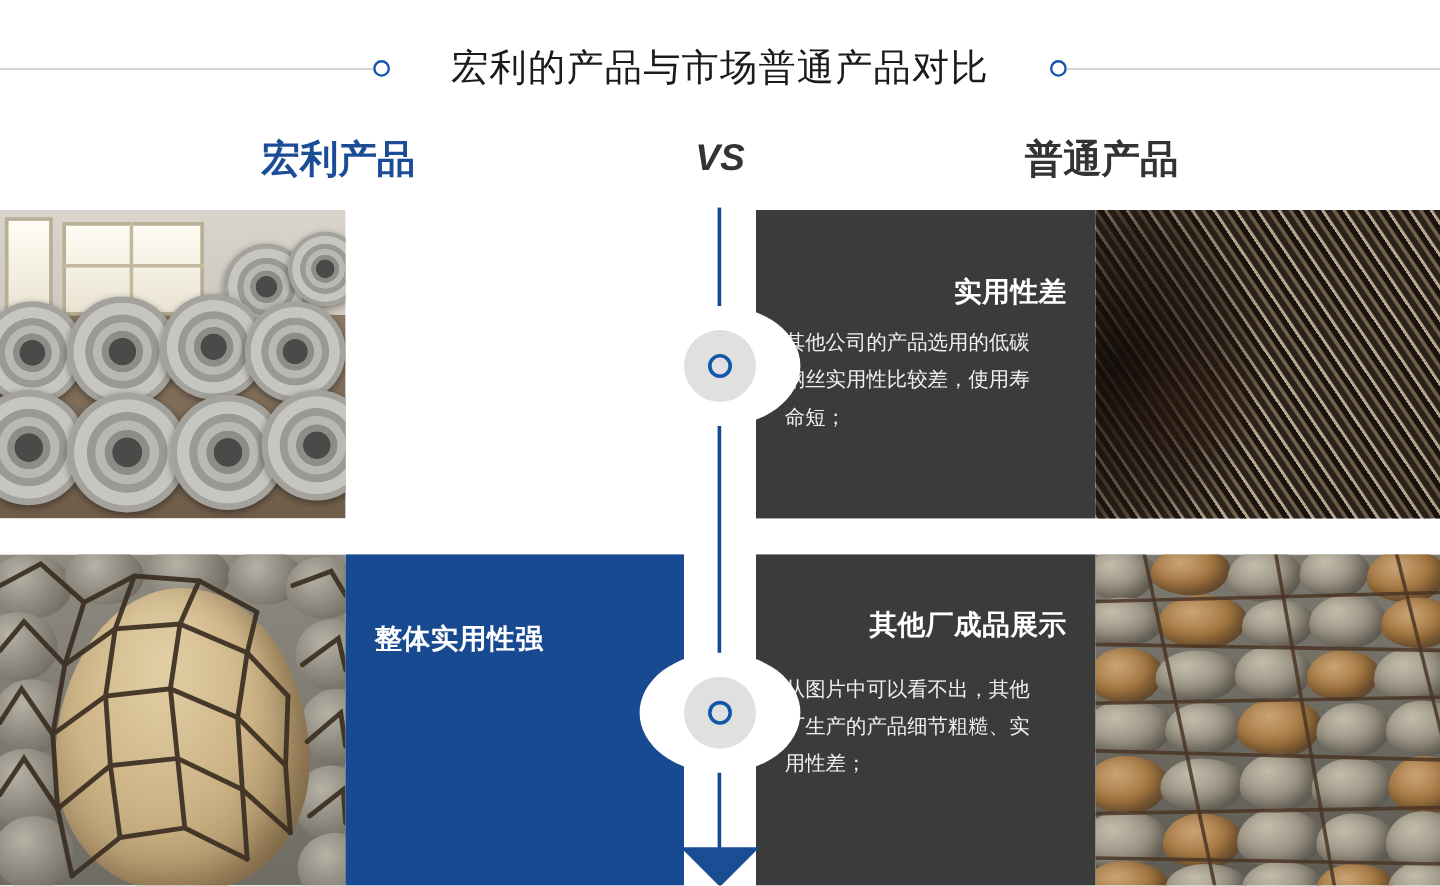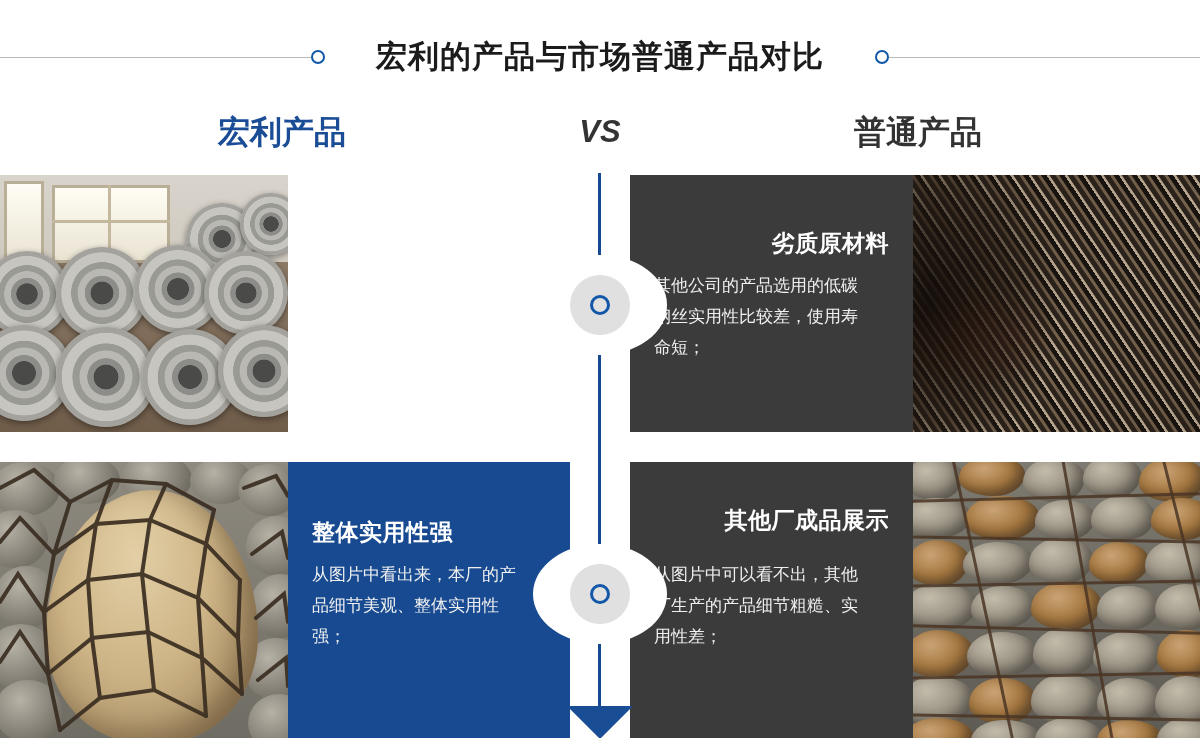--- a/index.html
+++ b/index.html
@@ -18,21 +18,21 @@
   .hline.right { left: 889px; width: 311px; }
   .hdot {
     position: absolute; top: 50px; width: 14px; height: 14px;
     border: 2.5px solid #1257a8; border-radius: 50%; background: #fff;
   }
   .hdot.left  { left: 311px; }
   .hdot.right { left: 875px; }
   .title {
     position: absolute; left: 0; top: 31px; width: 1200px;
     text-align: center;
-    font-size: 31px; font-weight: bold; color: #1b1b1b;
+    font-size: 31px; font-weight: normal; color: #1b1b1b;
     letter-spacing: 1px; line-height: 52px;
   }
 
   
   .colabels { position: absolute; left: 0; top: 112px; width: 1200px; height: 50px; }
   .lbl { position: absolute; font-size: 32px; font-weight: bold; line-height: 40px; }
   .lbl-left  { left: 218px; color: #1b4d97; }
   .lbl-vs    { left: 570px; width: 60px; text-align: center; color: #333333; font-size: 31px; font-style: italic; font-weight: bold;}
   .lbl-right { left: 700px; width: 282px; text-align: right; color: #333333; }
 
@@ -194,21 +194,21 @@
         <div class="coil" style="left:204px;top:76px;width:84px;height:84px;"></div>
         <div class="coil" style="left:-24px;top:150px;width:96px;height:96px;"></div>
         <div class="coil" style="left:56px;top:152px;width:100px;height:100px;"></div>
         <div class="coil" style="left:142px;top:154px;width:96px;height:96px;"></div>
         <div class="coil" style="left:218px;top:150px;width:92px;height:92px;"></div>
       </div>
     </div>
 
 
     <div class="panel dark">
-      <div class="p-title">劣质原材料</div>
+      <div class="p-title">实用性差</div>
       <div class="p-body">其他公司的产品选用的低碳钢丝实用性比较差，使用寿命短；</div>
     </div>
 
     <div class="photo right">
       <div class="ph-bg rusty-bg">
         <div class="rusty-lines"></div>
         <div class="rusty-shade"></div>
       </div>
     </div>
   </div>
@@ -253,21 +253,20 @@
               <path d="M256 156 L284 132 L288 160"></path>
               <path d="M258 218 L286 196 L288 224"></path>
             </g>
           </svg>
         </div>
       </div>
     </div>
 
     <div class="panel blue">
       <div class="p-title">整体实用性强</div>
-      <div class="p-body">从图片中看出来，本厂的产品细节美观、整体实用性强；</div>
     </div>
 
     <div class="panel dark">
       <div class="p-title">其他厂成品展示</div>
       <div class="p-body">从图片中可以看不出，其他厂生产的产品细节粗糙、实用性差；</div>
     </div>
 
     <div class="photo right">
       <div class="ph-bg wall-bg">
         <div class="wrock" style="left:-8px;top:-4px;width:58px;height:42px;"></div>

